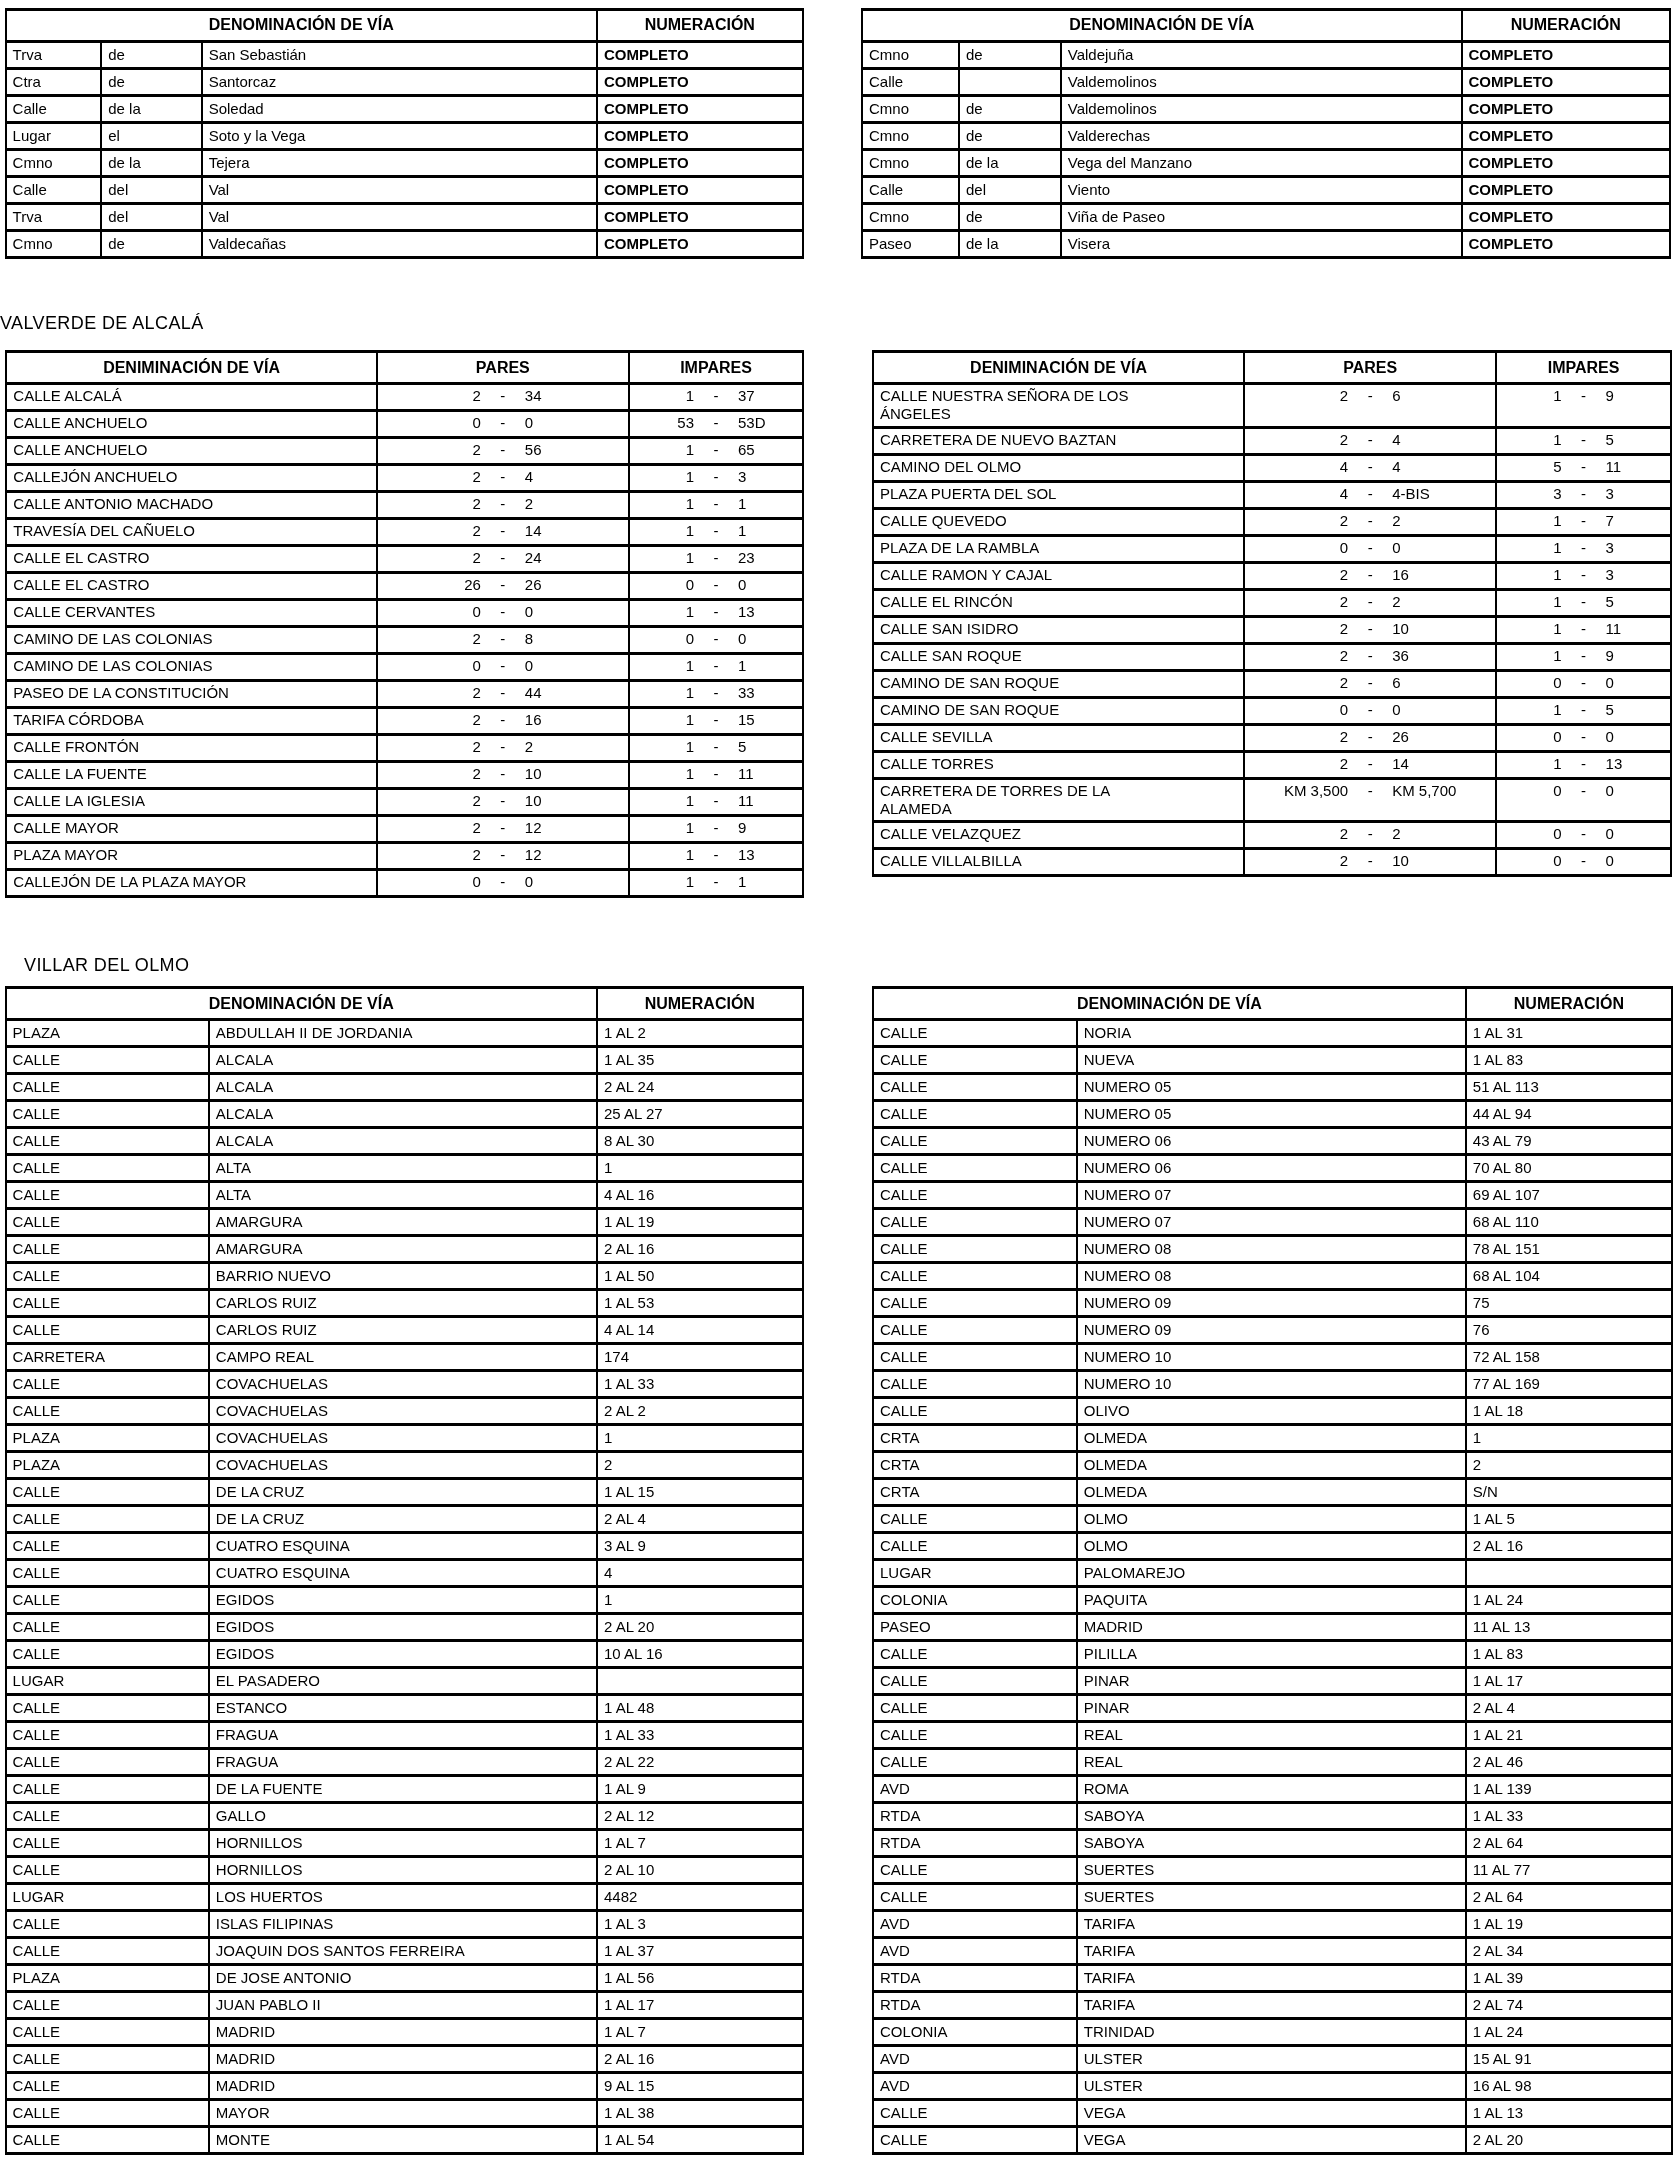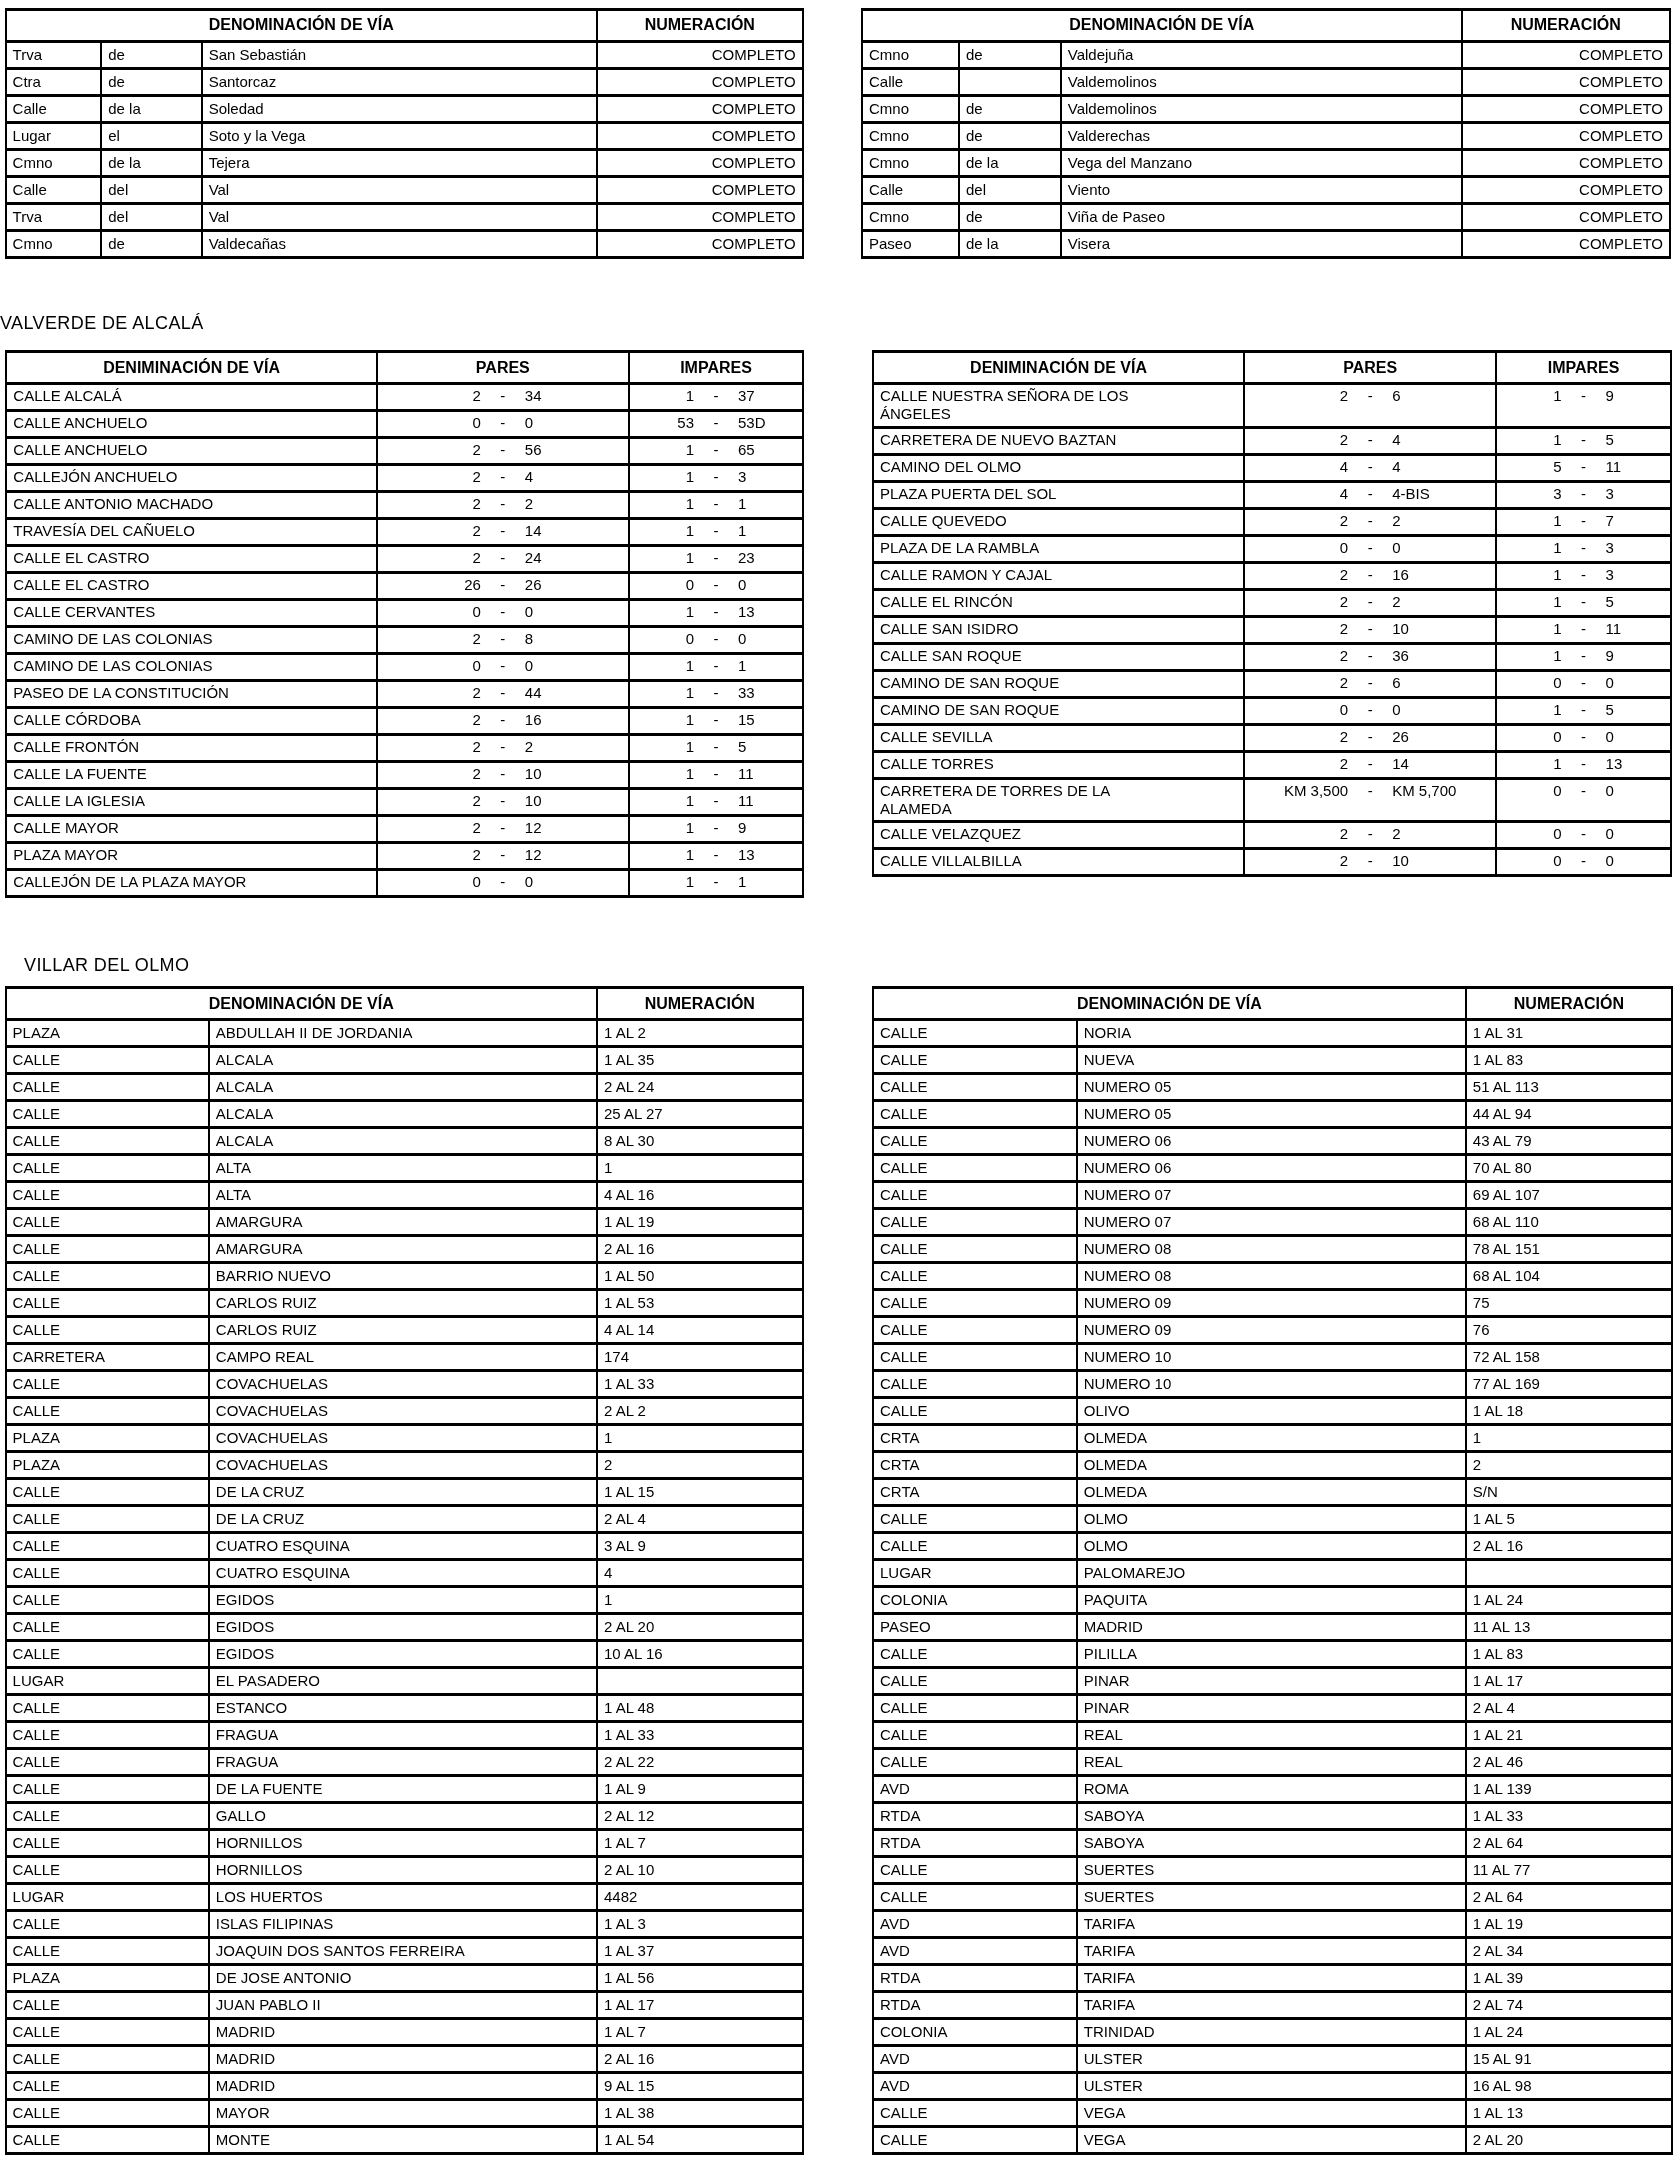--- a/index.html
+++ b/index.html
@@ -15,21 +15,21 @@
     border-top-width:3px;border-bottom-width:3px;
     overflow:hidden;
   }
   th{font-size:16px;font-weight:bold;text-align:center;padding:2.3px 4.6px;}
   td{font-size:15px;line-height:18px;padding:2.3px 6px;vertical-align:middle;}
   thead tr{height:32px;padding-left:6px;}
   tbody tr{height:27px;}
   .valverde td{vertical-align:top;}
   .name-cell{white-space:pre-line;text-align:left;}
   .type-cell,.part-cell,.num-cell{text-align:left;}
-  .center-cell{text-align:right;}
+  .center-cell{text-align:left;font-weight:bold;}
   .range{padding:2.3px 3px;}
   .range-wrap{display:flex;align-items:flex-start;justify-content:center;}
   .range-l{flex:1 1 0;text-align:right;}
   .range-dash{width:44px;text-align:center;flex:0 0 auto;}
   .range-r{flex:1 1 0;text-align:left;}
   .section-title{
     position:absolute;left:0;width:100%;
     font-size:18px;letter-spacing:0.4px;
   }
 </style>
@@ -385,21 +385,21 @@
           </td>
           <td class="range">
             <div class="range-wrap">
               <span class="range-l">1</span>
               <span class="range-dash">-</span>
               <span class="range-r">33</span>
             </div>
           </td>
         </tr>
         <tr>
-          <td class="name-cell">CALLE CÓRDOBA</td>
+          <td class="name-cell">TARIFA CÓRDOBA</td>
           <td class="range">
             <div class="range-wrap">
               <span class="range-l">2</span>
               <span class="range-dash">-</span>
               <span class="range-r">16</span>
             </div>
           </td>
           <td class="range">
             <div class="range-wrap">
               <span class="range-l">1</span>

